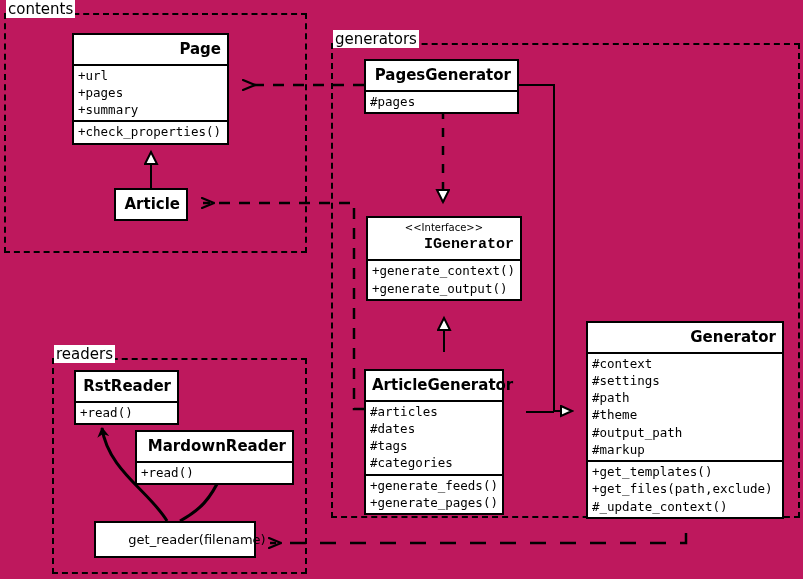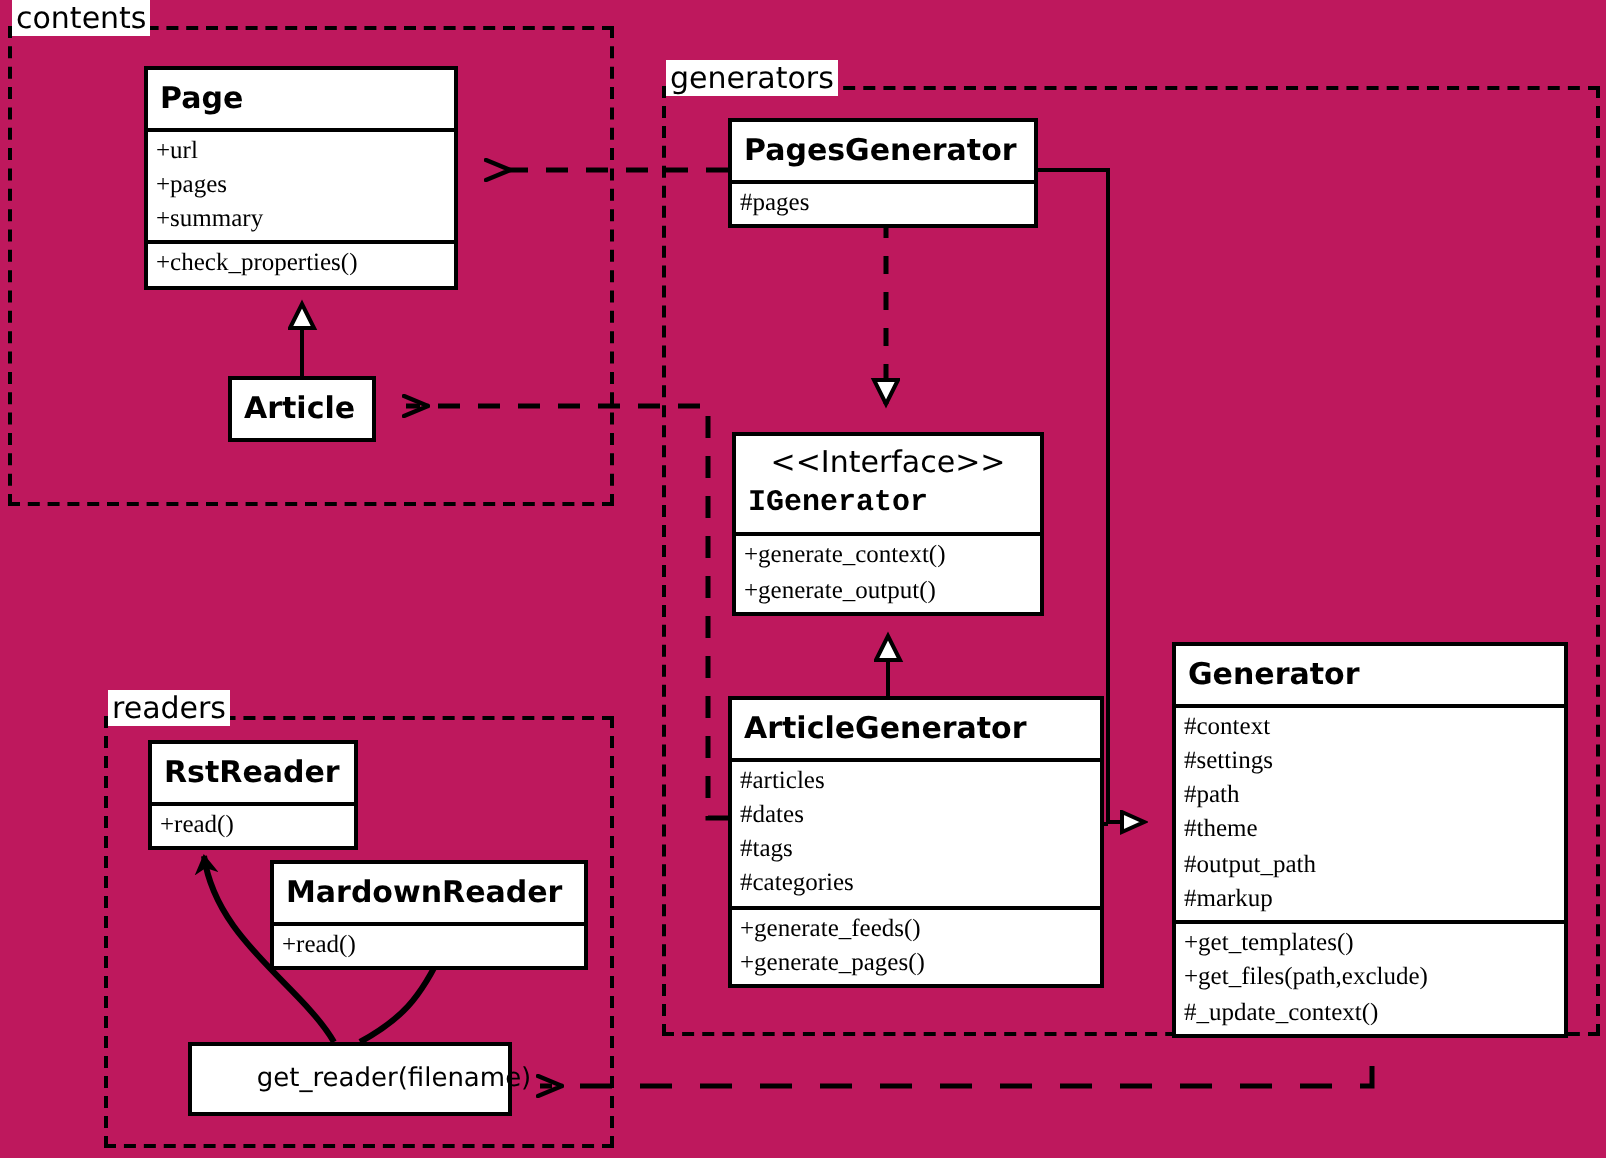--- a/index.html
+++ b/index.html
@@ -49,41 +49,40 @@
     background: #ffffff;
     font-family: "DejaVu Sans Mono", monospace;
     font-size: 12.5px;
     line-height: 1.38;
     color: #000;
   }
   .uml .title {
     font-family: "DejaVu Sans", sans-serif;
     font-weight: bold;
     font-size: 15px;
-    text-align: left;
+    text-align: right;
     padding: 4px 6px 4px 6px;
     white-space: nowrap;
   }
   .uml .stereo {
     font-family: "DejaVu Sans", sans-serif;
     font-weight: normal;
-    font-size: 15px;
+    font-size: 10px;
     text-align: center;
     padding: 3px 6px 0 6px;
     white-space: nowrap;
   }
   .uml .sep {
     border-top: 2px solid #000;
   }
   .uml .compartment {
     padding: 1px 4px 2px 4px;
   }
   .uml .row {
     white-space: nowrap;
-    font-family: Liberation Serif, serif;
   }
   .plain-box {
     position: absolute;
     box-sizing: border-box;
     border: 2px solid #000;
     background: #ffffff;
     font-family: "DejaVu Sans", sans-serif;
     font-size: 13px;
     color: #000;
     display: flex;
@@ -193,21 +192,21 @@
 
   <div class="uml" style="left:366px; top:216px; width:156px;">
     <div class="stereo">&lt;&lt;Interface&gt;&gt;</div>
     <div class="title" style="padding-top:0;font-family:Liberation Mono, monospace;">IGenerator</div>
     <div class="compartment sep">
       <div class="row">+generate_context()</div>
       <div class="row">+generate_output()</div>
     </div>
   </div>
 
-  <div class="uml" style="left:364px; top:348px; width:188px;">
+  <div class="uml" style="left:364px; top:369px; width:140px;">
     <div class="title">ArticleGenerator</div>
     <div class="compartment sep">
       <div class="row">#articles</div>
       <div class="row">#dates</div>
       <div class="row">#tags</div>
       <div class="row">#categories</div>
     </div>
     <div class="compartment sep">
       <div class="row">+generate_feeds()</div>
       <div class="row">+generate_pages()</div>

